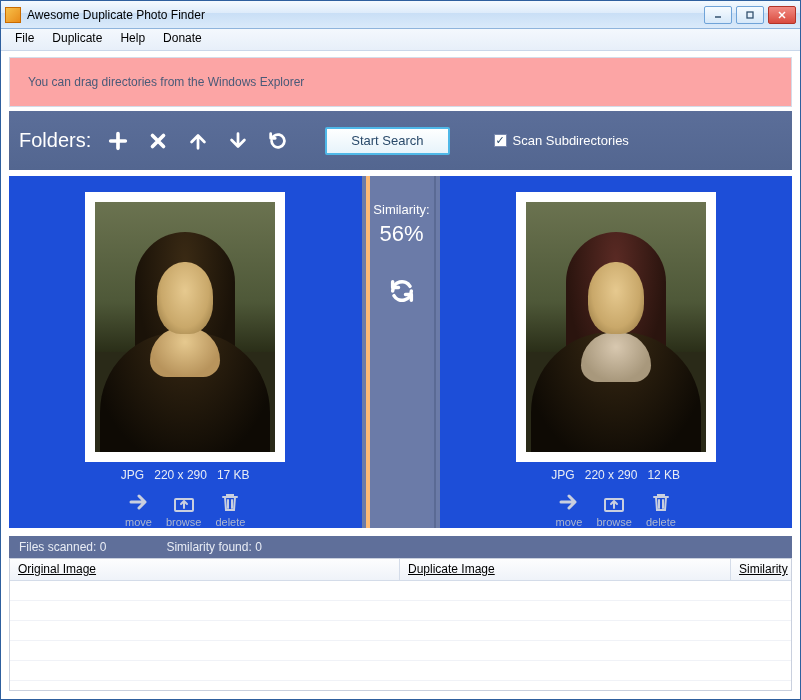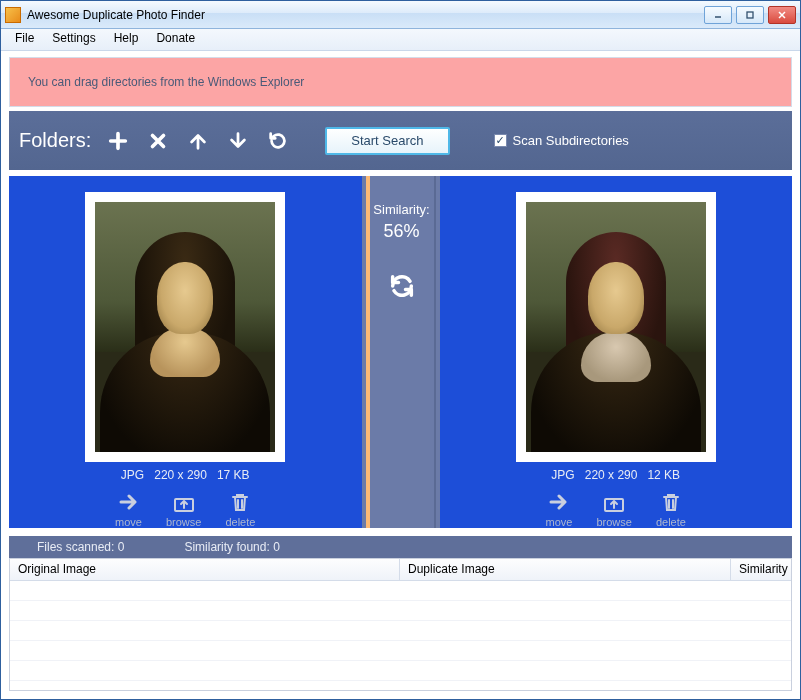--- a/index.html
+++ b/index.html
@@ -200,70 +200,71 @@
 }
 .img-meta {
   margin-top: 6px;
   color: #E8ECF5;
   font-size: 12px;
   display:flex; gap:10px;
 }
 .img-actions {
   margin-top: 8px;
   display: flex;
-  gap: 24px;
+  gap: 14px;
 }
 .img-action {
   display:flex; flex-direction:column; align-items:center;
   color: #AEB7CE;
   font-size: 11px;
 }
 .img-action svg { width:24px; height:24px; }
 .center-strip {
   width: 70px;
   background: #6B7BA8;
   border-left: 4px solid #fdba74;
   border-right: 2px solid #5A6A94;
   display:flex; flex-direction:column; align-items:center;
   padding-top: 26px;
   color:#fff;
 }
 .center-strip .simlabel { font-size:13px; }
-.center-strip .simval { font-size:18px; margin-top:4px; }
+.center-strip .simval { font-size:22px; margin-top:4px; }
 .center-strip .refresh { margin-top:30px; }
 .center-strip .refresh svg { width:28px; height:28px; }
 
 .status {
   margin: 8px 8px 0 8px;
   height: 22px;
   background: #5F6F9A;
   color: #E8ECF5;
   font-size: 12px;
   display:flex; align-items:center;
-  padding: 0 28px;
+  padding: 0 10px;
   gap: 60px;
 }
 .table {
   margin: 0 8px 8px 8px;
   flex: 1;
   background: #fff;
   border: 1px solid #C9D0DE;
   display:flex; flex-direction:column;
 }
 .table-head {
   height: 22px;
   background: linear-gradient(to bottom,#FDFDFE,#EFF3F9);
   border-bottom: 1px solid #D4DCE9;
   display:flex;
   font-size:12px;
   color:#000;
 }
 .table-head > div {
   padding: 3px 8px;
   border-right: 1px solid #D4DCE9;
+  text-decoration: underline;
 }
 .col-orig { width: 390px; }
 .col-dup { flex:1; }
 .col-sim { width: 60px; border-right:none !important; }
 .table-body { flex:1; }
 .table-row {
   height: 20px;
   border-bottom: 1px solid #F0F2F7;
 }
 </style>
@@ -289,21 +290,21 @@
     <div class="winbtn close">
       <svg viewBox="0 0 10 10" width="10" height="10">
           <line x1="2" y1="2" x2="8" y2="8" stroke="#fff" stroke-width="1.5"></line>
           <line x1="8" y1="2" x2="2" y2="8" stroke="#fff" stroke-width="1.5"></line>
         </svg>
     </div>
   </div>
 
   <div class="menubar">
     <span>File</span>
-    <span>Settings</span>
+    <span>Duplicate</span>
     <span>Help</span>
     <span>Donate</span>
   </div>
 
   <div class="drop-area">
     <span>You can drag directories from the Windows Explorer</span>
   </div>
 
   <div class="toolbar">
     <span class="label">Folders:</span>

